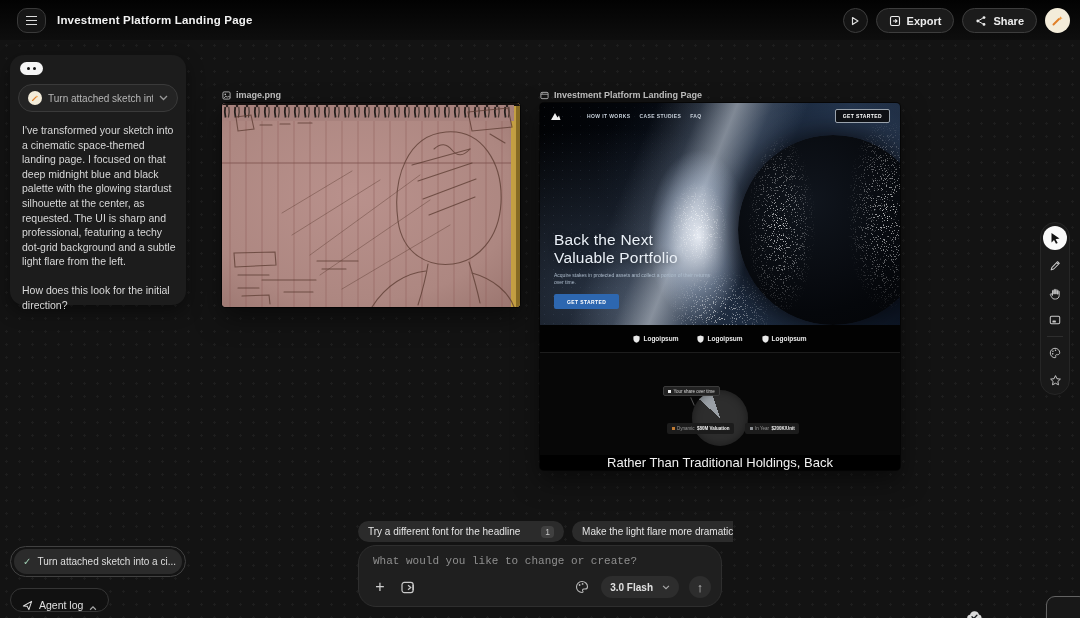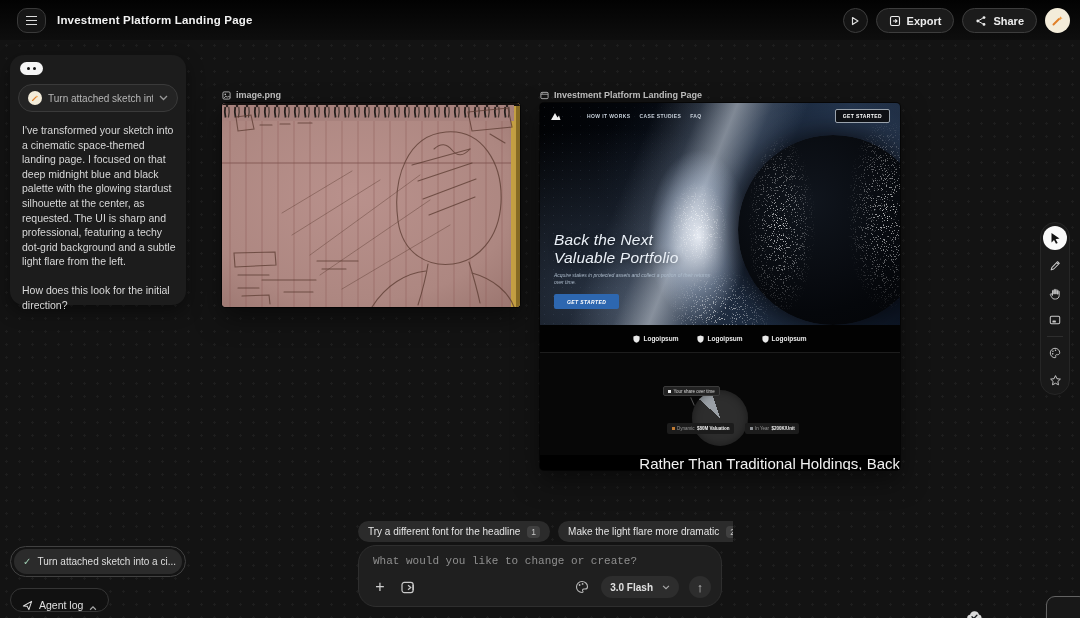--- a/index.html
+++ b/index.html
@@ -85,21 +85,21 @@
       radial-gradient(ellipse 52px 130px at 96% 50%, rgba(0,0,0,.9), transparent 75%),
       radial-gradient(ellipse 70px 60px at 50% 95%, rgba(0,0,0,.8), transparent 75%),
       radial-gradient(ellipse 40px 60px at 44% 55%, rgba(0,0,0,.7), transparent 75%); }
   .lp-nav { position:absolute; top:0; left:0; right:0; height:26px; display:flex;
     align-items:center; padding:0 10px; z-index:5; }
   .lp-links { display:flex; gap:9px; margin-left:26px; }
   .lp-links span { font-size:5px; font-weight:bold; letter-spacing:.4px; color:#c7d0da; }
   .lp-nav-cta { margin-left:auto; font-size:5px; font-weight:bold; letter-spacing:.4px;
     color:#fff; background:rgba(10,10,12,.85); border:.5px solid #9aa3ad; border-radius:2px;
     padding:3px 7px; }
-  .lp-hero-copy { position:absolute; left:14px; top:128px; z-index:5;font-style:italic; }
+  .lp-hero-copy { position:absolute; left:14px; top:128px; z-index:5; }
   .lp-h1 { font-size:15.5px; line-height:18px; font-weight:400; color:#eaf0f7;
     letter-spacing:.2px; text-shadow:0 1px 6px rgba(0,0,0,.5); }
   .lp-sub { margin-top:5px; width:158px; font-size:5px; line-height:7px; color:#aebdcd; }
   .lp-cta { margin-top:8px; display:inline-block; font-size:5px; font-weight:bold;
     letter-spacing:.4px; color:#fff; background:#2d67b0; border-radius:2px; padding:4.5px 13px; }
   .lp-logos { position:absolute; top:222px; left:0; right:0; height:27px; background:#020202;
     display:flex; align-items:center; justify-content:center; gap:19px; }
   .lp-logo-item { display:flex; align-items:center; gap:3px; font-size:6.5px; font-weight:bold;
     color:#e9e9e9; }
   .lp-chart { position:absolute; top:249px; left:0; right:0; height:103px; background:#070707;
@@ -112,37 +112,37 @@
     font-size:4.5px; color:#dcdcdc; }
   .pie-tip i { width:3px; height:3px; background:#ececec; display:block; }
   .pie-connector { position:absolute; left:152px; top:44px; width:1px; height:9px; background:#555;
     transform:rotate(-24deg); }
   .pie-chip { position:absolute; height:11px; display:flex; align-items:center; gap:2.5px;
     background:#1c1c1c; border-radius:2px; padding:0 4.5px; font-size:4.5px; color:#9a9a9a; }
   .pie-chip i { width:3px; height:3px; display:block; }
   .pie-chip b { color:#f0f0f0; font-size:4.5px; }
   .chip-left { left:127px; top:70px; }
   .chip-right { left:205px; top:70px; }
-  .lp-section-title { position:absolute; top:352px; left:0; right:0; text-align:right;
-    font-size:15px; color:#f1f1f1; }
+  .lp-section-title { position:absolute; top:352px; left:0; right:0; text-align:center;
+    font-size:13px; color:#f1f1f1; }
 
   
   .side-toolbar { position:absolute; left:1040px; top:222px; width:30px; height:173px;
     background:#191919; border:1px solid #262626; border-radius:15px; z-index:25;
     display:flex; flex-direction:column; align-items:center; padding:3px 0; gap:5px; }
   .tool { width:24px; height:22px; display:flex; align-items:center; justify-content:center;
     color:#c9c9c9; cursor:pointer; }
   .tool.active { width:24px; height:24px; background:#fafafa; border-radius:50%; color:#111; }
   .tool-divider { width:16px; height:1px; background:#2e2e2e; }
 
   
   .chips-row { position:absolute; left:358px; top:521px; width:375px; height:22px;
     display:flex; gap:8px; overflow:hidden; z-index:20; }
   .chip { flex:0 0 auto; height:21px; background:#2b2b2b; border-radius:11px;
-    display:flex; align-items:center; gap:7px; padding:0 10px; font-size:10px; color:#e3e3e3;
+    display:flex; align-items:center; gap:21px; padding:0 10px; font-size:10px; color:#e3e3e3;
     cursor:pointer; }
   .chip .key { background:#404040; border-radius:4px; padding:1px 4px; font-size:8.5px;
     color:#c7c7c7; }
 
   
   .composer { position:absolute; left:358px; top:545px; width:364px; height:62px;
     background:#1f1f1f; border:1px solid #2e2e2e; border-radius:18px; z-index:20; }
   .composer textarea { position:absolute; left:14px; top:9px; width:330px; height:22px;
     background:transparent; border:none; outline:none; resize:none; color:#e8e8e8;
     font-family:Liberation Mono, monospace; font-size:11px; }

